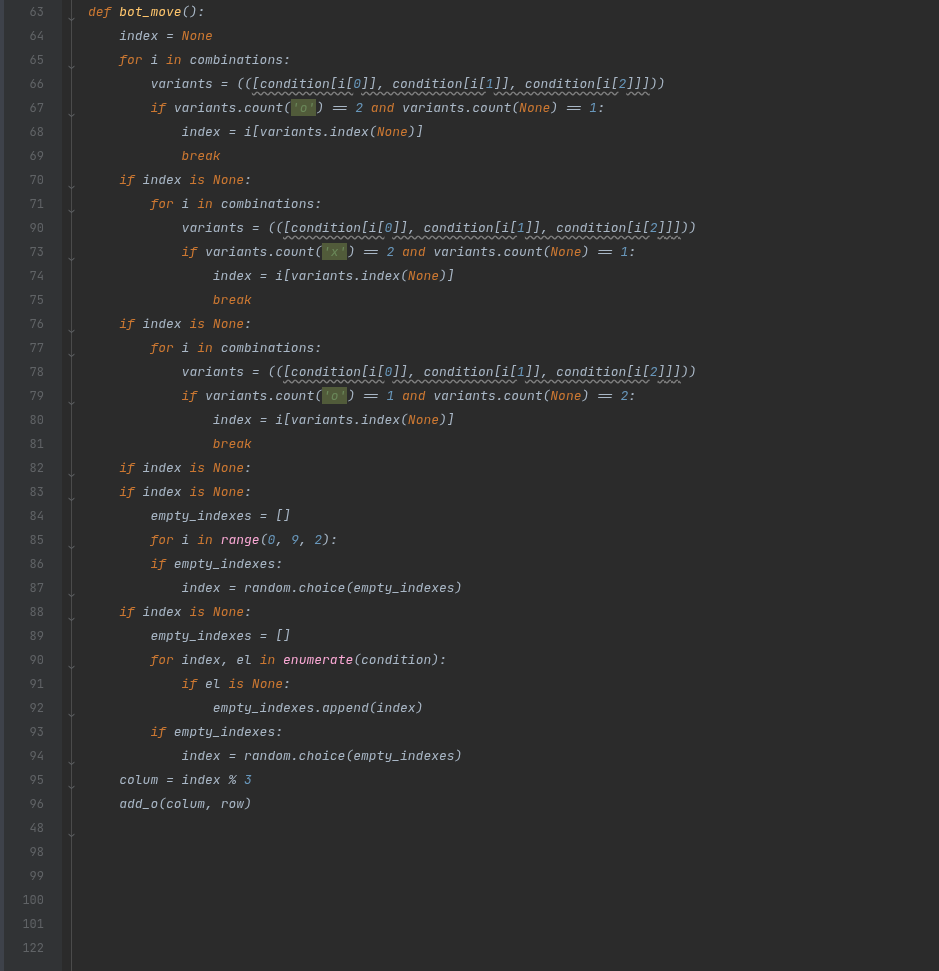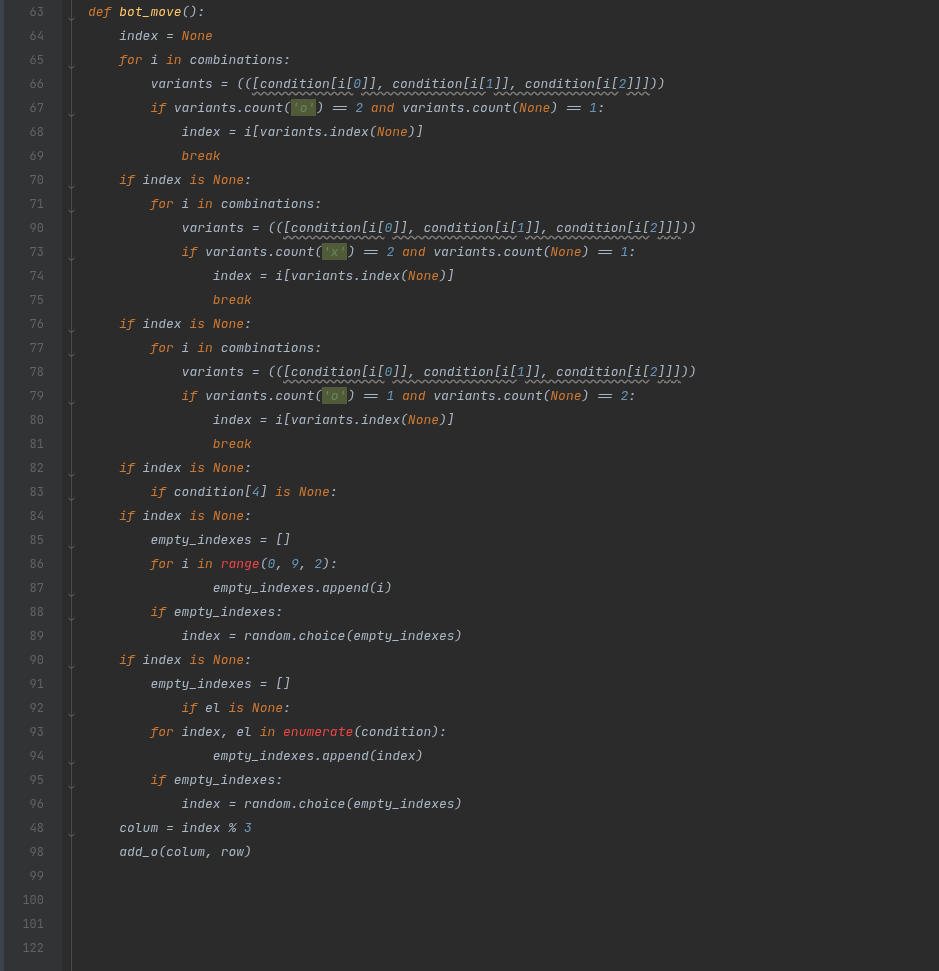--- a/index.html
+++ b/index.html
@@ -66,21 +66,21 @@
   .code {
     flex: 1;
     padding-left: 4px;
     position: relative;
   }
   pre { margin:0; font-family: inherit; font-style: italic; }
   .row { height: 24px; white-space: pre; }
 
   .kw  { color: #cc7832; }          
   .fn  { color: #ffc66d; }          
-  .bi  { color: #ef4444; }          
+  .bi  { color: #f9a8d4; }          
   .num { color: #6897bb; }          
   .str { color: #6a8759; }          
   .op  { color: #a9b7c6; }
   .id  { color: #a9b7c6; } 
   .uw  { text-decoration: underline; text-decoration-color: #808080; text-decoration-style: wavy; text-underline-offset: 3px;}
   .hl  { background: #515b3a; border-radius: 2px; padding: 0 1px; }
   .strhl { background: #515b3a; color:#6a8759; padding:0 1px;}
 </style>
 </head>
 <body>
@@ -170,31 +170,29 @@
         <pre class="row">            <span class="kw">if </span><span class="id">variants.count(</span><span class="strhl">'x'</span><span class="id">) == </span><span class="num">2</span><span class="kw"> and </span><span class="id">variants.count(</span><span class="kw">None</span><span class="id">) == </span><span class="num">1</span><span class="id">:</span></pre>
         <pre class="row">                <span class="id">index = i[variants.index(</span><span class="kw">None</span><span class="id">)]</span></pre>
         <pre class="row">                <span class="kw">break</span></pre>
         <pre class="row">    <span class="kw">if </span><span class="id">index </span><span class="kw">is </span><span class="kw">None</span><span class="id">:</span></pre>
         <pre class="row">        <span class="kw">for </span><span class="id">i </span><span class="kw">in </span><span class="id">combinations:</span></pre>
         <pre class="row">            <span class="id">variants = (</span><span class="op">(</span><span class="uw">[condition[i[</span><span class="num">0</span><span class="uw">]], condition[i[</span><span class="num">1</span><span class="uw">]], condition[i[</span><span class="num">2</span><span class="uw">]]]</span><span class="op">)</span><span class="id">)</span></pre>
         <pre class="row">            <span class="kw">if </span><span class="id">variants.count(</span><span class="strhl">'o'</span><span class="id">) == </span><span class="num">1</span><span class="kw"> and </span><span class="id">variants.count(</span><span class="kw">None</span><span class="id">) == </span><span class="num">2</span><span class="id">:</span></pre>
         <pre class="row">                <span class="id">index = i[variants.index(</span><span class="kw">None</span><span class="id">)]</span></pre>
         <pre class="row">                <span class="kw">break</span></pre>
         <pre class="row">    <span class="kw">if </span><span class="id">index </span><span class="kw">is </span><span class="kw">None</span><span class="id">:</span></pre>
-        <pre class="row">        <span class="kw">if </span><span class="id">condition[</span><span class="num">4</span><span class="id">] </span><span class="kw">is </span><span class="kw">None</span><span class="id">:</span></pre>
         <pre class="row">    <span class="kw">if </span><span class="id">index </span><span class="kw">is </span><span class="kw">None</span><span class="id">:</span></pre>
         <pre class="row">        <span class="id">empty_indexes = []</span></pre>
         <pre class="row">        <span class="kw">for </span><span class="id">i </span><span class="kw">in </span><span class="bi">range</span><span class="id">(</span><span class="num">0</span><span class="id">, </span><span class="num">9</span><span class="id">, </span><span class="num">2</span><span class="id">):</span></pre>
-        <pre class="row">                <span class="id">empty_indexes.append(i)</span></pre>
         <pre class="row">        <span class="kw">if </span><span class="id">empty_indexes:</span></pre>
         <pre class="row">            <span class="id">index = random.choice(empty_indexes)</span></pre>
         <pre class="row">    <span class="kw">if </span><span class="id">index </span><span class="kw">is </span><span class="kw">None</span><span class="id">:</span></pre>
         <pre class="row">        <span class="id">empty_indexes = []</span></pre>
+        <pre class="row">        <span class="kw">for </span><span class="id">index</span><span class="op">, </span><span class="id">el </span><span class="kw">in </span><span class="bi">enumerate</span><span class="id">(condition):</span></pre>
         <pre class="row">            <span class="kw">if </span><span class="id">el </span><span class="kw">is </span><span class="kw">None</span><span class="id">:</span></pre>
-        <pre class="row">        <span class="kw">for </span><span class="id">index</span><span class="op">, </span><span class="id">el </span><span class="kw">in </span><span class="bi">enumerate</span><span class="id">(condition):</span></pre>
         <pre class="row">                <span class="id">empty_indexes.append(index)</span></pre>
         <pre class="row">        <span class="kw">if </span><span class="id">empty_indexes:</span></pre>
         <pre class="row">            <span class="id">index = random.choice(empty_indexes)</span></pre>
         <pre class="row">    <span class="id">colum = index % </span><span class="num">3</span></pre>
         <pre class="row">    <span class="id">add_o(colum</span><span class="op">, </span><span class="id">row)</span></pre>
       </div>
   </div>
 </div>
 
 </body></html>

